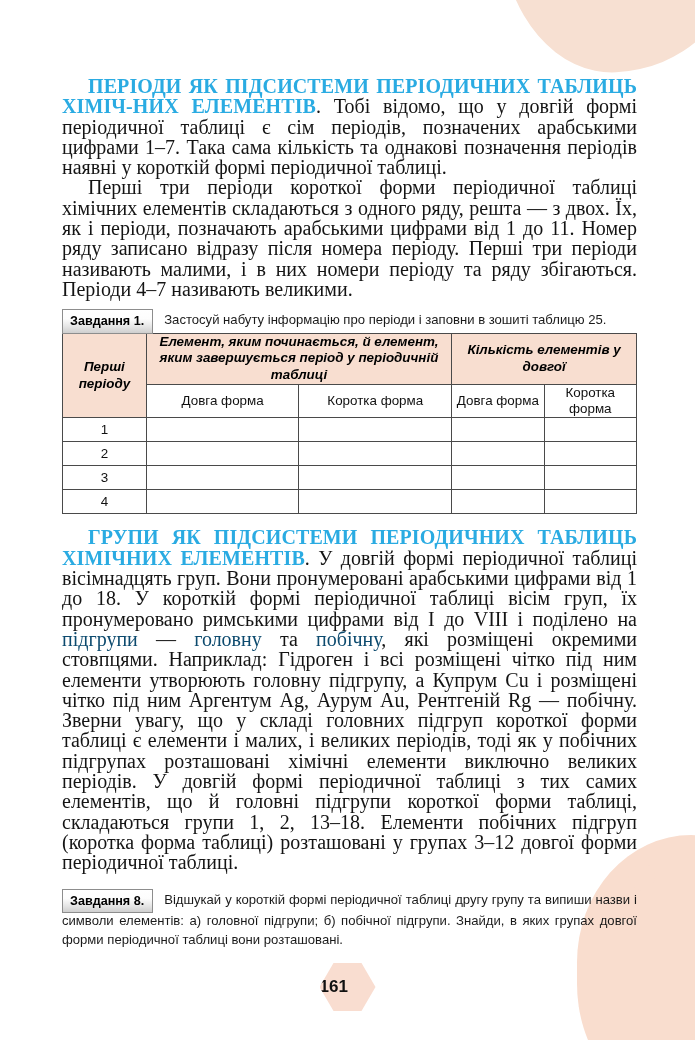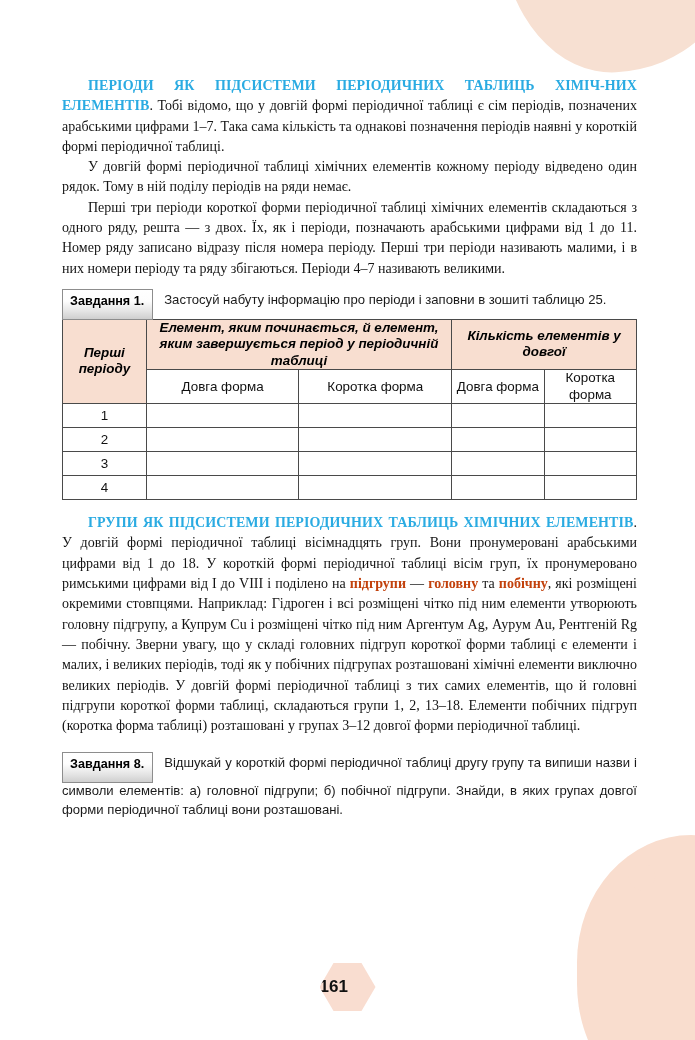--- a/index.html
+++ b/index.html
@@ -38,51 +38,51 @@
   .page{
     position:relative;z-index:2;
     padding:76px 58px 0 62px;
     box-sizing:border-box;
     width:695px;
   }
 
   
   p.body-par{
     margin:0;
-    font-size:14px;
+    font-size:20px;
     line-height:20.3px;
     text-align:justify;
     text-indent:26px;
     color:#141414;
     hyphens:manual;
   }
   p.body-par + p.body-par{margin-top:0;}
   .sec-head{
     color:#2aabe2;
     font-weight:bold;
     letter-spacing:0.1px;
   }
-  .kw{font-weight:bold;color:#c2410c;}
+  .kw{font-weight:normal;color:#0c4a6e;}
 
   
   .task-block{
     font-family:"Liberation Sans",sans-serif;
     font-size:13.1px;
     line-height:18.6px;
     color:#1a1a1a;
     text-align:justify;
     margin:0;
   }
   .task-badge{
     display:inline-block;
     font-family:"Liberation Sans",sans-serif;
     font-weight:bold;
     font-size:12.6px;
     color:#000;
-    padding:2px 8px 8px 7px;
+    padding:2px 8px 2px 7px;
     border:1px solid #8d8d8d;
     background:linear-gradient(180deg,#ffffff 0%,#fdfdfd 38%,#e4e4e4 74%,#cfcfcf 100%);
     box-shadow:inset 0 1px 0 #fff;
     margin-right:11px;
     vertical-align:baseline;
     position:relative;
     top:1px;
     white-space:nowrap;
   }
 
@@ -160,21 +160,20 @@
 
 <div class="deco" id="deco-top-right"></div>
 <div class="deco" id="deco-bottom-right"></div>
 <div class="deco" id="deco-bottom-right-dot"></div>
 
 <div class="page">
 
   <p class="body-par">
     <span class="sec-head">ПЕРІОДИ ЯК ПІДСИСТЕМИ ПЕРІОДИЧНИХ ТАБЛИЦЬ ХІМІЧ-НИХ ЕЛЕМЕНТІВ</span><span>. </span><span>Тобі відомо, що у довгій формі періодичної таблиці є сім періодів, позначених арабськими цифрами 1–7. Така сама кількість та однакові позначення періодів наявні у короткій формі періодичної таблиці.</span>
   </p>
-  <p class="body-par">У довгій формі періодичної таблиці хімічних елементів кожному періоду відведено один рядок. Тому в ній поділу періодів на ряди немає.</p>
   <p class="body-par">Перші три періоди короткої форми періодичної таблиці хімічних елементів складаються з одного ряду, решта — з двох. Їх, як і періоди, позначають арабськими цифрами від 1 до 11. Номер ряду записано відразу після номера періоду. Перші три періоди називають малими, і в них номери періоду та ряду збігаються. Періоди 4–7 називають великими.</p>
 
   <div style="margin-top:9px;">
     <p class="task-block">
       <span class="task-badge">Завдання 1.</span><span>Застосуй набуту інформацію про періоди і заповни в зошиті таблицю 25.</span>
     </p>
   </div>
 
 
   <table class="t25">

